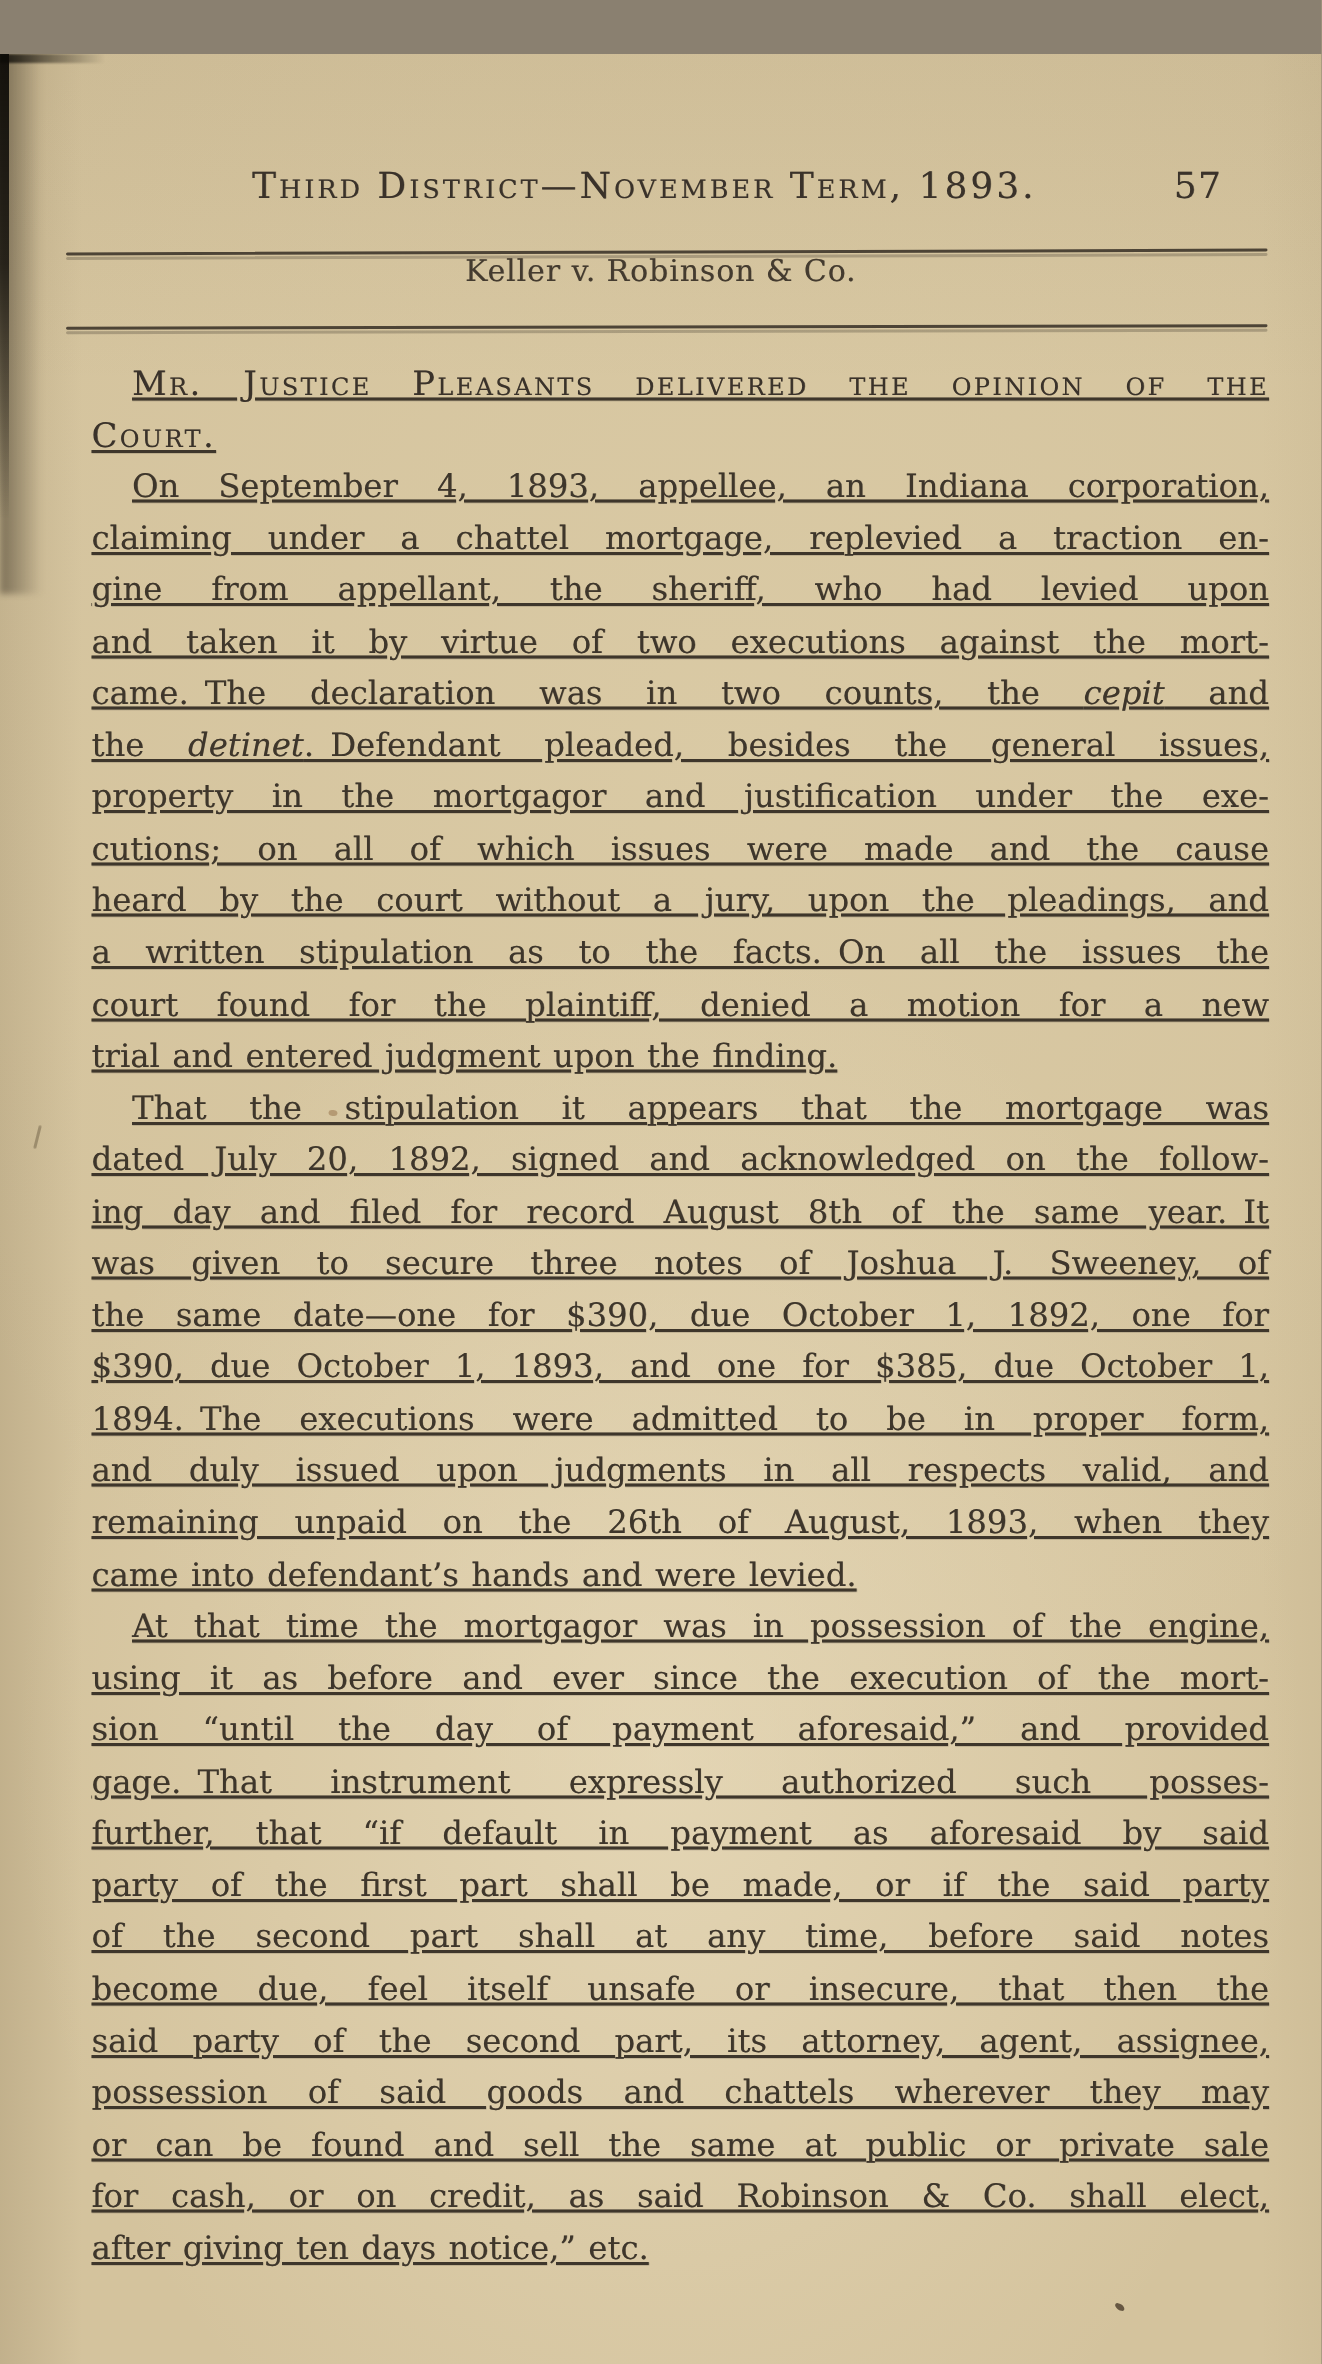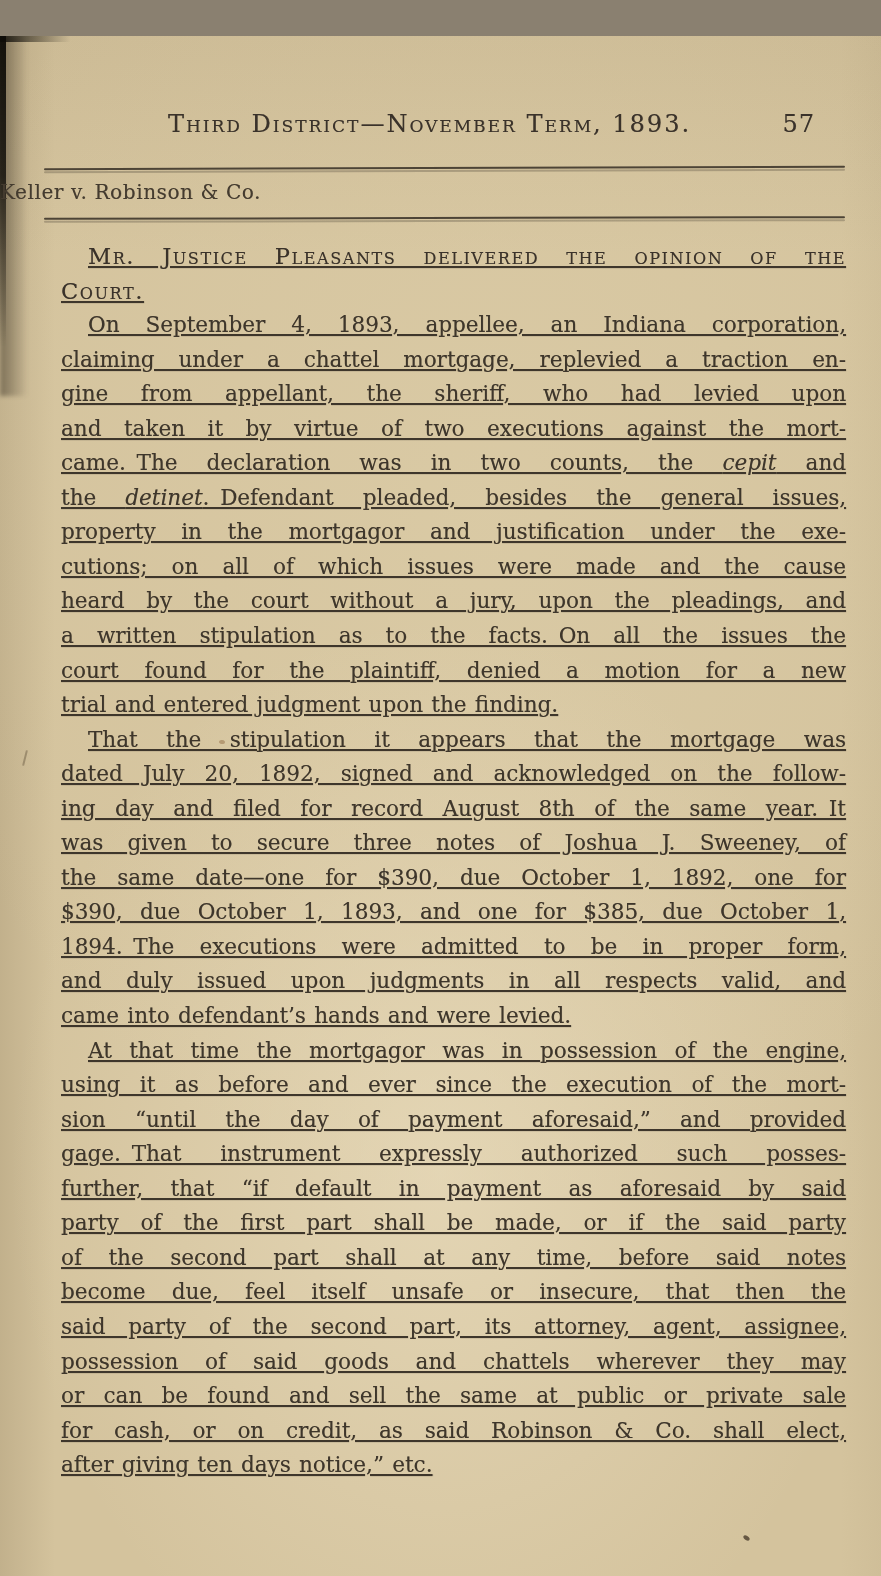--- a/index.html
+++ b/index.html
@@ -50,21 +50,22 @@
   }
   .rule {
     position: absolute; left: 44px; width: 801px; height: 2px;
     background: rgba(58,50,40,0.88);
     box-shadow: 0 3px 0 rgba(58,50,40,0.28);
     border-radius: 1px;
   }
   .rule-top { top: 131px; transform: rotate(-0.18deg); }
   .rule-bottom { top: 181px; transform: rotate(-0.12deg); }
   .case-name {
-    position: absolute; top: 144px; left: 0; right: 0;
+    position: absolute; top: 132px; left: 0; right: 0;
+    text-align: center;
     font-size: 20px;
     letter-spacing: 0.6px;
     color: #443b2f;
     text-shadow: 0.3px 0.3px 0.4px rgba(58,50,42,0.4);
   }
   .opinion {
     position: absolute; top: 203px; left: 61px; width: 785px;
     font-size: 21.5px;
     word-spacing: 1.5px;
     text-shadow: 0.25px 0.25px 0.35px rgba(58,50,42,0.45);
@@ -137,20 +138,21 @@
       <div class="op-line"><span>court found for the plaintiff, denied a motion for a new</span></div>
       <div class="op-line plast"><span>trial and entered judgment upon the finding.</span></div>
       <div class="op-line first"><span>That the stipulation it appears that the mortgage was</span></div>
       <div class="op-line"><span>dated July 20, 1892, signed and acknowledged on the follow-</span></div>
       <div class="op-line"><span>ing day and filed for record August 8th of the same year. It</span></div>
       <div class="op-line"><span>was given to secure three notes of Joshua J. Sweeney, of</span></div>
       <div class="op-line"><span>the same date—one for $390, due October 1, 1892, one for</span></div>
       <div class="op-line"><span>$390, due October 1, 1893, and one for $385, due October 1,</span></div>
       <div class="op-line"><span>1894. The executions were admitted to be in proper form,</span></div>
       <div class="op-line"><span>and duly issued upon judgments in all respects valid, and</span></div>
+      <div class="op-line"><span>remaining unpaid on the 26th of August, 1893, when they</span></div>
       <div class="op-line plast"><span>came into defendant’s hands and were levied.</span></div>
       <div class="op-line first"><span>At that time the mortgagor was in possession of the engine,</span></div>
       <div class="op-line"><span>using it as before and ever since the execution of the mort-</span></div>
       <div class="op-line"><span>sion “until the day of payment aforesaid,” and provided</span></div>
       <div class="op-line"><span>gage. That instrument expressly authorized such posses-</span></div>
       <div class="op-line"><span>further, that “if default in payment as aforesaid by said</span></div>
       <div class="op-line"><span>party of the first part shall be made, or if the said party</span></div>
       <div class="op-line"><span>of the second part shall at any time, before said notes</span></div>
       <div class="op-line"><span>become due, feel itself unsafe or insecure, that then the</span></div>
       <div class="op-line"><span>said party of the second part, its attorney, agent, assignee,</span></div>

